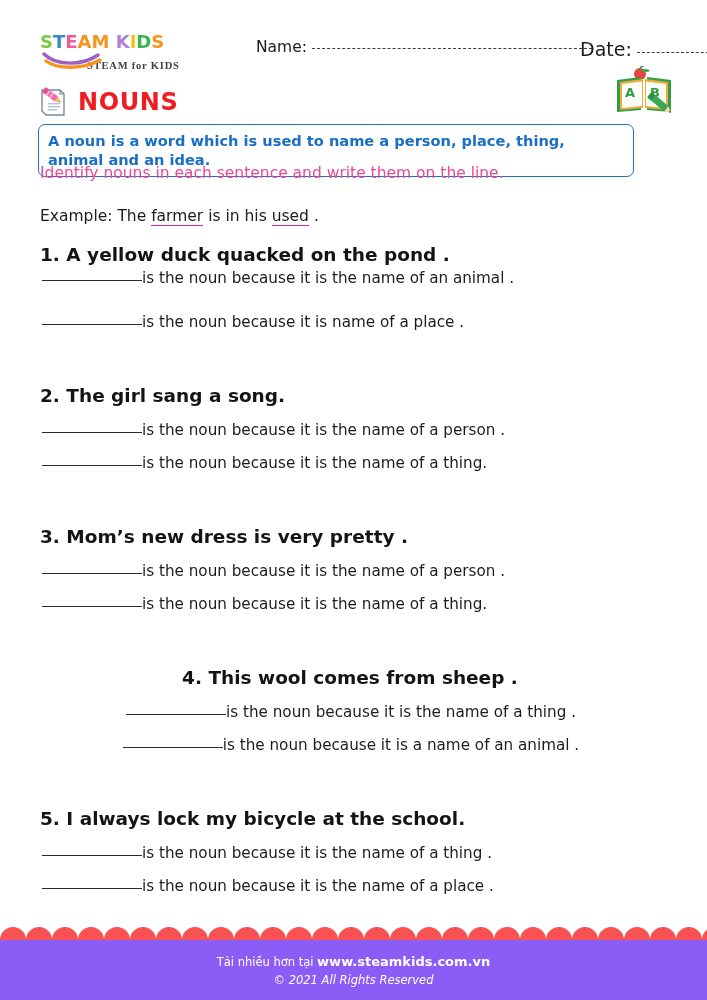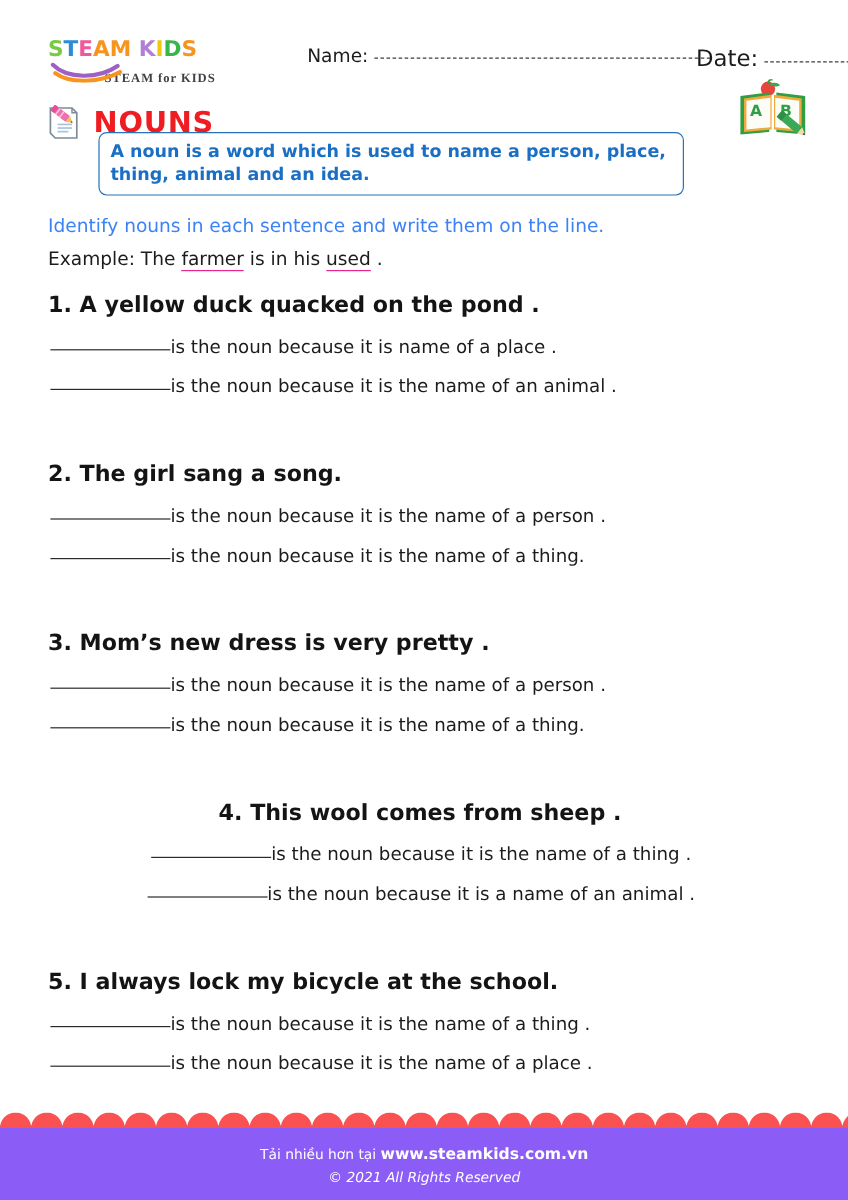--- a/index.html
+++ b/index.html
@@ -85,40 +85,39 @@
   }
   .abc-icon {
     position:absolute;
     right:32px; top:66px;
     width:62px; height:52px;
   }
 
   
   .def-box {
     position:absolute;
-    left:38px; top:110px;
-    width:488px;
+    left:38px; top:124px;
+    width:596px;
     border:1.6px solid #2472b8;
     border-radius:7px;
     padding:6px 9px 7px 9px;
-    margin-left:44px;
   }
   .def-text {
     font-size:14.6px;
     font-weight:bold;
     color:#1a6fc4;
     line-height:19px;
   }
 
   
   .instr {
     position:absolute;
-    left:40px; top:175px;
+    left:40px; top:160px;
     font-size:15.5px;
-    color:#3b82f6;
+    color:#ec4899;
     line-height:26px;
     text-align:center;
   }
   .example {
     position:absolute;
     left:40px; top:203px;
     font-size:15.5px;
     color:#1c1c1c;
     line-height:26px;
   }
@@ -247,22 +246,22 @@
 </div>
 
 <div class="instr">Identify nouns in each sentence and write them on the line.</div>
 <div class="example">
   <span>Example: The </span><span class="pink-u">farmer</span><span> is in his </span><span class="pink-u">used</span><span> .</span>
 </div>
 
 <div class="questions" id="questions">
     <div class="q-block" style="top: 243px;">
       <div class="q-title"><span>1. </span><span>A yellow duck quacked on the pond .</span></div>
+      <div class="q-answer ansrow" style="margin-top: 0px;"><span class="blank"></span><span>is the noun because it is the name of an animal .</span></div>
       <div class="q-answer ansrow" style="margin-top: 11px;"><span class="blank"></span><span>is the noun because it is name of a place .</span></div>
-      <div class="q-answer ansrow" style="margin-top: 0px;"><span class="blank"></span><span>is the noun because it is the name of an animal .</span></div>
     </div>
     <div class="q-block" style="top: 384px;">
       <div class="q-title"><span>2. </span><span>The girl sang a song.</span></div>
       <div class="q-answer ansrow" style="margin-top: 11px;"><span class="blank"></span><span>is the noun because it is the name of a person .</span></div>
       <div class="q-answer ansrow" style="margin-top: 0px;"><span class="blank"></span><span>is the noun because it is the name of a thing.</span></div>
     </div>
     <div class="q-block" style="top: 525px;">
       <div class="q-title"><span>3. </span><span>Mom’s new dress is very pretty .</span></div>
       <div class="q-answer ansrow" style="margin-top: 11px;"><span class="blank"></span><span>is the noun because it is the name of a person .</span></div>
       <div class="q-answer ansrow" style="margin-top: 0px;"><span class="blank"></span><span>is the noun because it is the name of a thing.</span></div>

